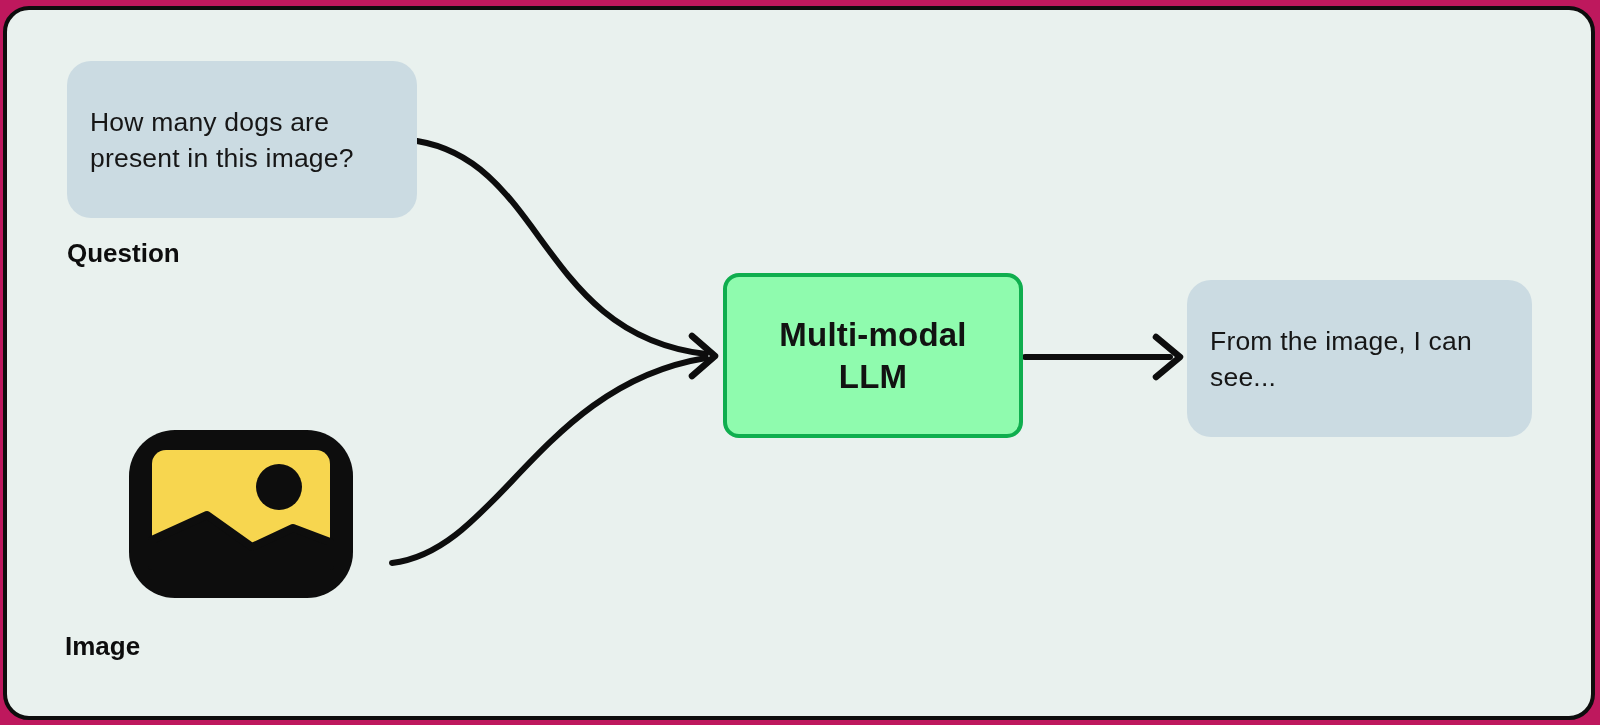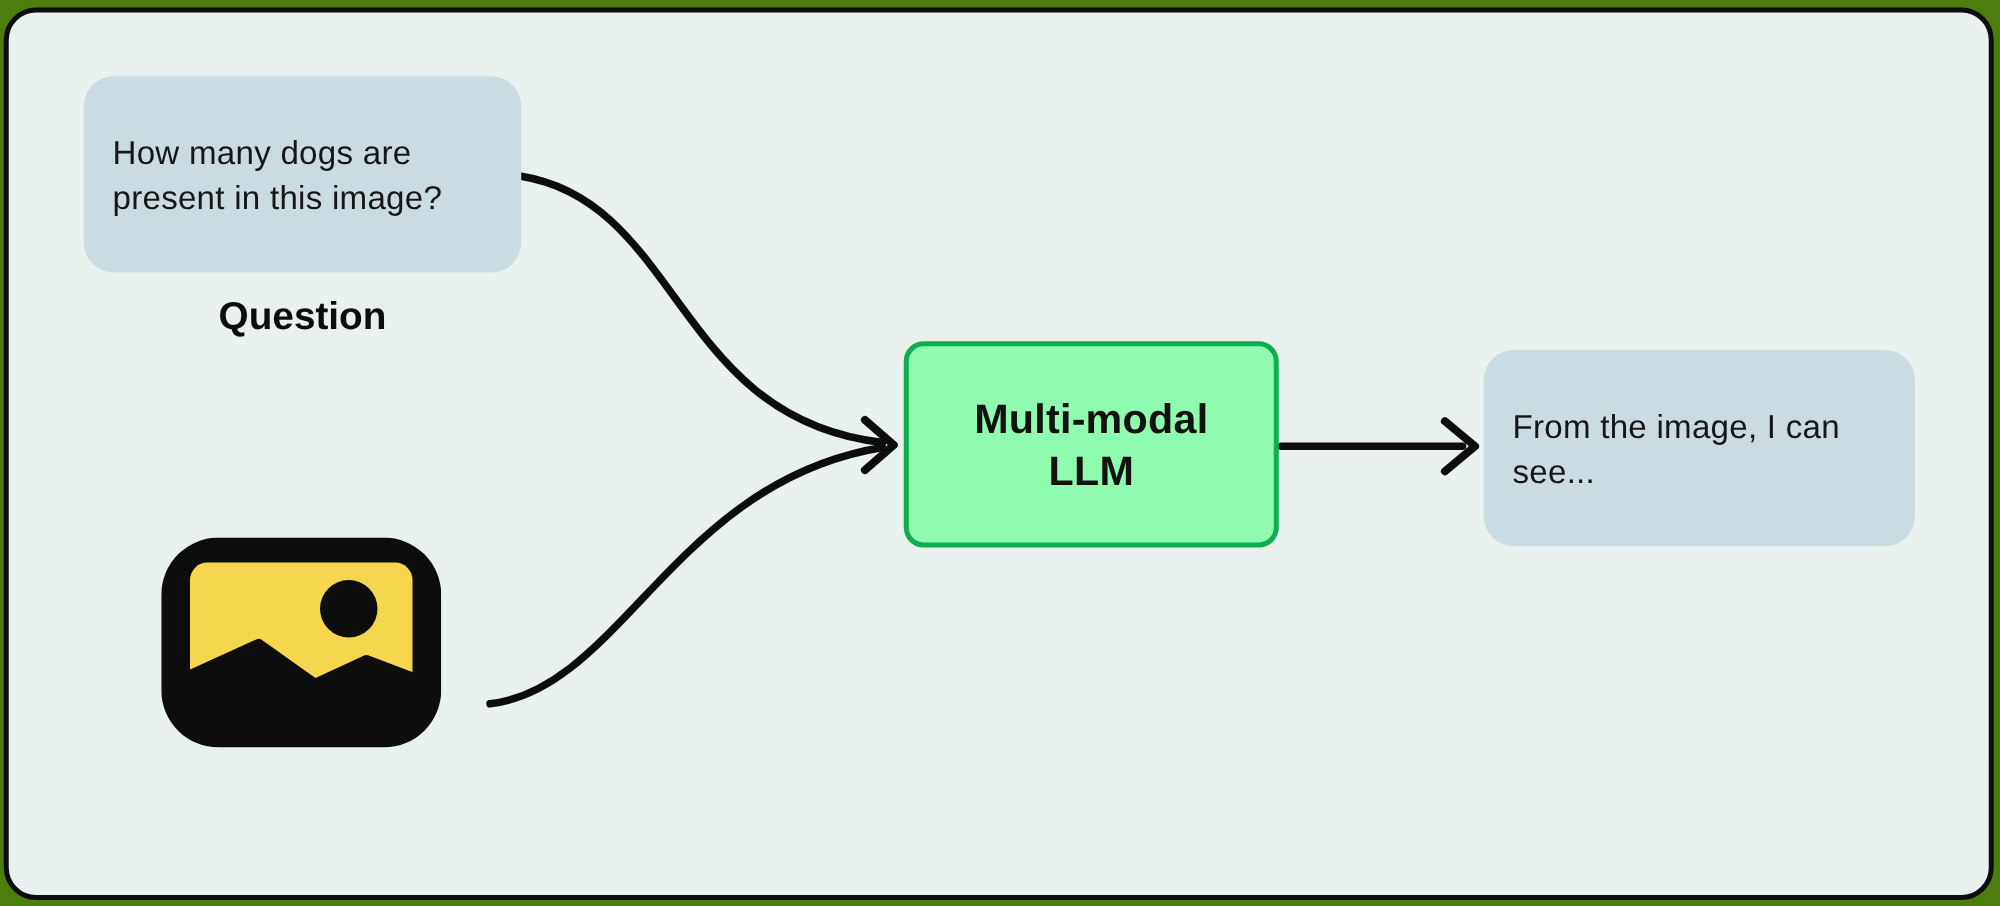--- a/index.html
+++ b/index.html
@@ -3,21 +3,21 @@
 <meta charset="utf-8">
 <style>
   * { margin: 0; padding: 0; box-sizing: border-box; }
   html, body { background: #ffffff; }
   body { font-family: "Liberation Sans", sans-serif; }
 
   .stage {
     position: relative;
     width: 1600px;
     height: 725px;
-    background: #4d7c0f;
+    background: #be185d;
     overflow: hidden;
   }
 
   .frame {
     position: absolute;
     left: 3px; top: 6px;
     width: 1592px; height: 714px;
     background: #e9f1ee;
     border: 4px solid #0d0d0d;
     border-radius: 26px;
@@ -60,23 +60,23 @@
     font-size: 33px;
     line-height: 42px;
     font-weight: 600;
     color: #121212;
   }
   .llm-box .wrap-limit { display: inline-block; max-width: 245px; }
 
   .node-label {
     position: absolute;
     width: 350px;
-    text-align: center;
+    text-align: left;
     font-weight: bold;
-    font-size: 31px;
+    font-size: 26px;
     line-height: 38px;
     color: #0d0d0d;
   }
   .question-label { left: 67px; top: 234px; }
   .image-label    { left: 65px; top: 627px; }
 
   .image-icon {
     position: absolute;
     left: 129px; top: 430px;
     width: 224px; height: 168px;
@@ -103,20 +103,21 @@
     <span>How many dogs are present in this image?</span>
   </div>
   <div class="node-label question-label">Question</div>
 
   <svg class="image-icon" viewBox="0 0 224 168" xmlns="http://www.w3.org/2000/svg">
     <rect x="0" y="0" width="224" height="168" rx="46" fill="#0d0d0d"></rect>
     <rect x="23" y="20" width="178" height="116" rx="14" fill="#f7d64f"></rect>
     <circle cx="150" cy="57" r="23" fill="#0d0d0d"></circle>
     <path d="M 23 110 L 78 85 L 123 117 L 164 98 L 201 112 L 201 136 L 23 136 Z" fill="#0d0d0d" stroke="#0d0d0d" stroke-width="8" stroke-linejoin="round"></path>
   </svg>
+  <div class="node-label image-label">Image</div>
 
   <div class="node-box bubble output-box">
     <span>From the image, I can see...</span>
   </div>
 
   <div class="node-box llm-box">
     <span class="wrap-limit">Multi-modal LLM</span>
   </div>
 
 </div>

